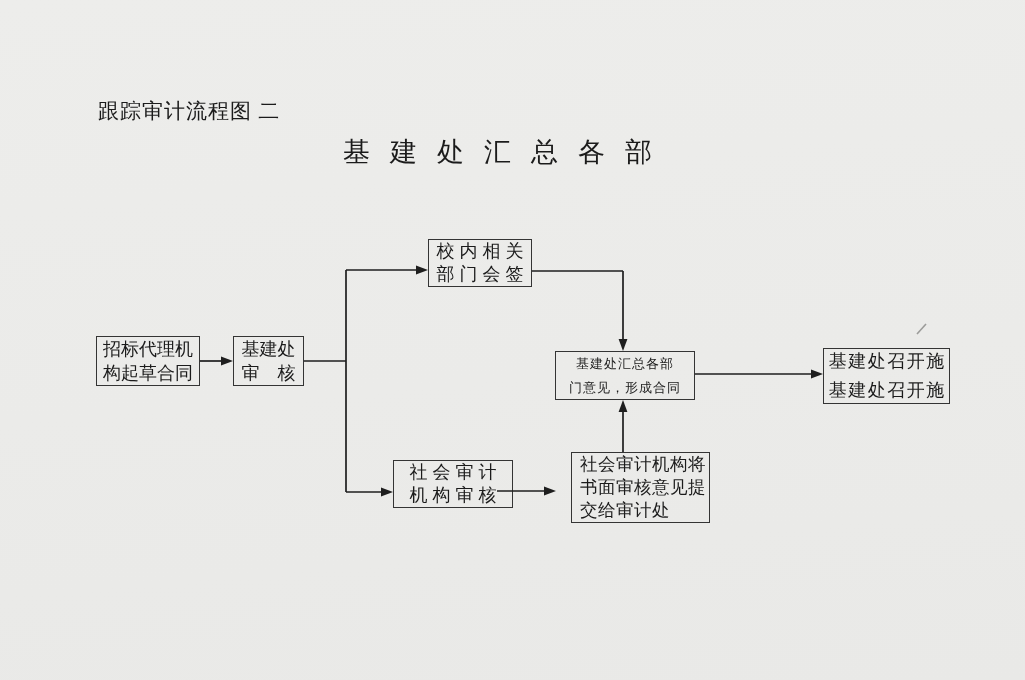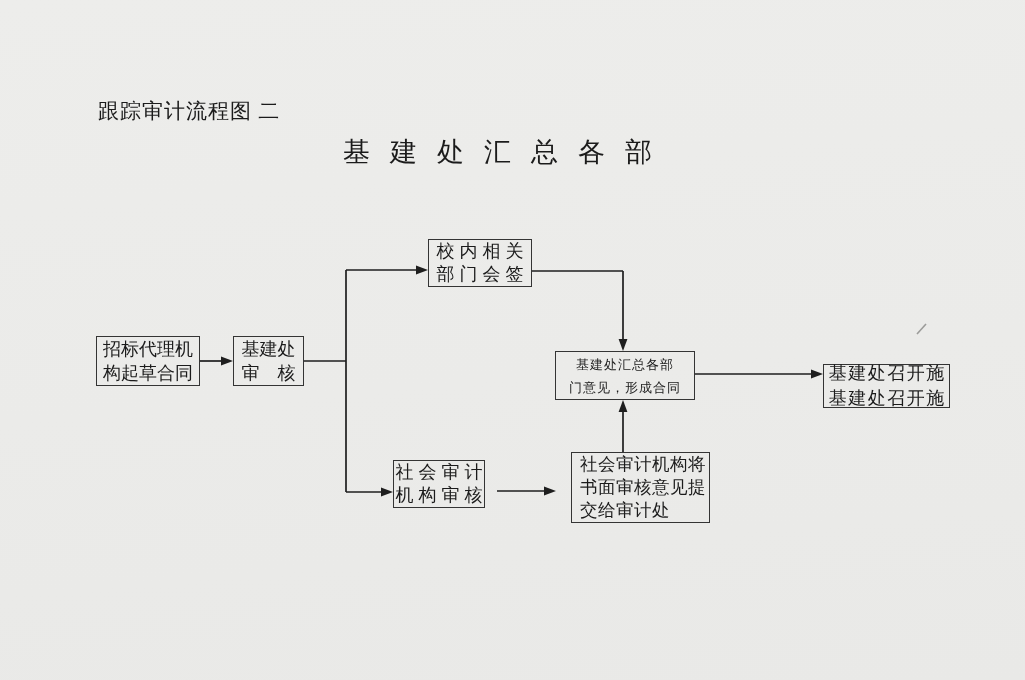--- a/index.html
+++ b/index.html
@@ -31,35 +31,35 @@
     letter-spacing: 20px;
     white-space: pre;
   }
   .node {
     position: absolute;
     border: 1.6px solid #343434;
     background: transparent;
     display: flex;
     flex-direction: column;
     align-items: center;
-    justify-content: center;
+    justify-content: space-between;
     text-align: center;
     box-sizing: border-box;
   }
   .node span {
     display: block;
     white-space: pre;
   }
   #node-draft      { left: 96px;  top: 336px; width: 104px; height: 50px; font-size: 18px; line-height: 24px; }
   #node-review     { left: 233px; top: 336px; width: 71px;  height: 50px; font-size: 18px; line-height: 24px; }
   #node-countersign{ left: 428px; top: 239px; width: 104px; height: 48px; font-size: 18px; line-height: 23px; letter-spacing: 5px; text-indent: 5px; }
-  #node-social     { left: 393px; top: 460px; width: 92px; height: 48px; font-size: 18px; line-height: 23px; letter-spacing: 5px; text-indent: 5px; }
+  #node-social     { left: 393px; top: 460px; width: 120px; height: 48px; font-size: 18px; line-height: 23px; letter-spacing: 5px; text-indent: 5px; }
   #node-submit     { left: 556px; top: 452px; width: 139px; height: 71px; font-size: 17.5px; line-height: 23px; letter-spacing: 0.5px; align-items: flex-start; text-align: left; padding-left: 8px; margin-left: 15px; }
   #node-summary    { left: 555px; top: 351px; width: 140px; height: 49px; font-size: 13px;  line-height: 23px; letter-spacing: 1px; }
-  #node-meeting    { left: 823px; top: 364px; width: 127px; height: 44px; font-size: 18px;  line-height: 25px; letter-spacing: 1.5px; text-indent: 1.5px; }
+  #node-meeting    { left: 823px; top: 348px; width: 127px; height: 56px; font-size: 18px;  line-height: 25px; letter-spacing: 1.5px; text-indent: 1.5px; }
   svg.connectors {
     position: absolute;
     left: 0;
     top: 0;
     pointer-events: none;
   }
 </style>
 </head>
 <body>
 

